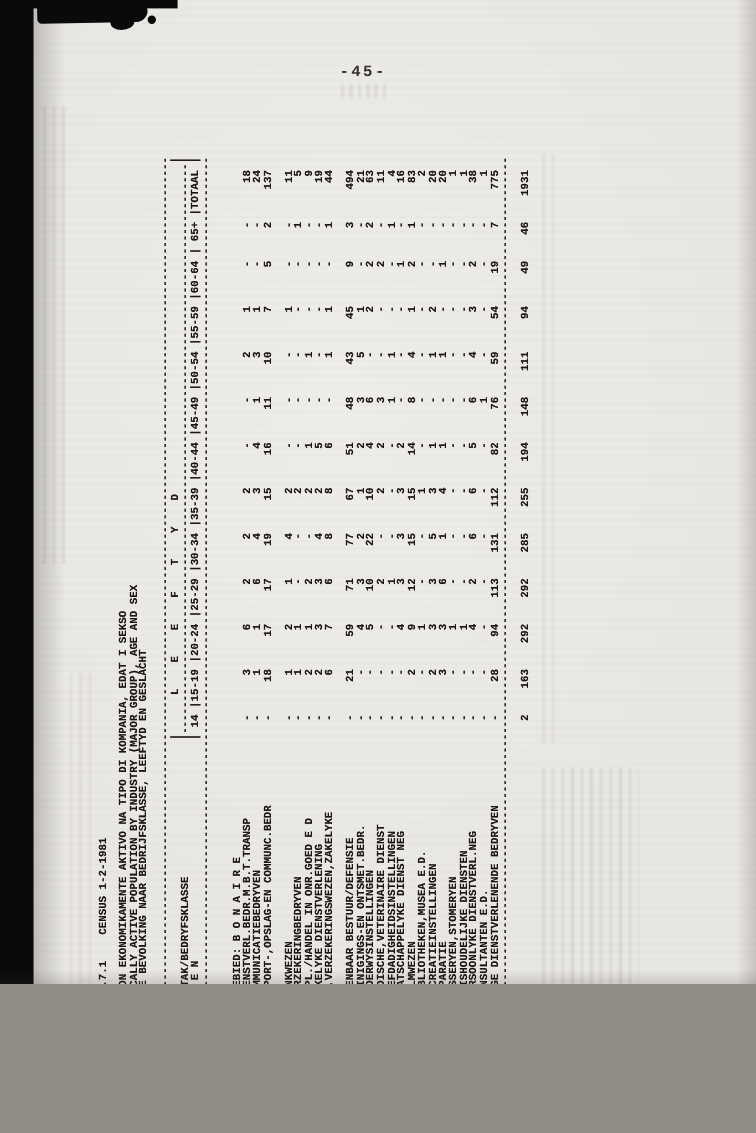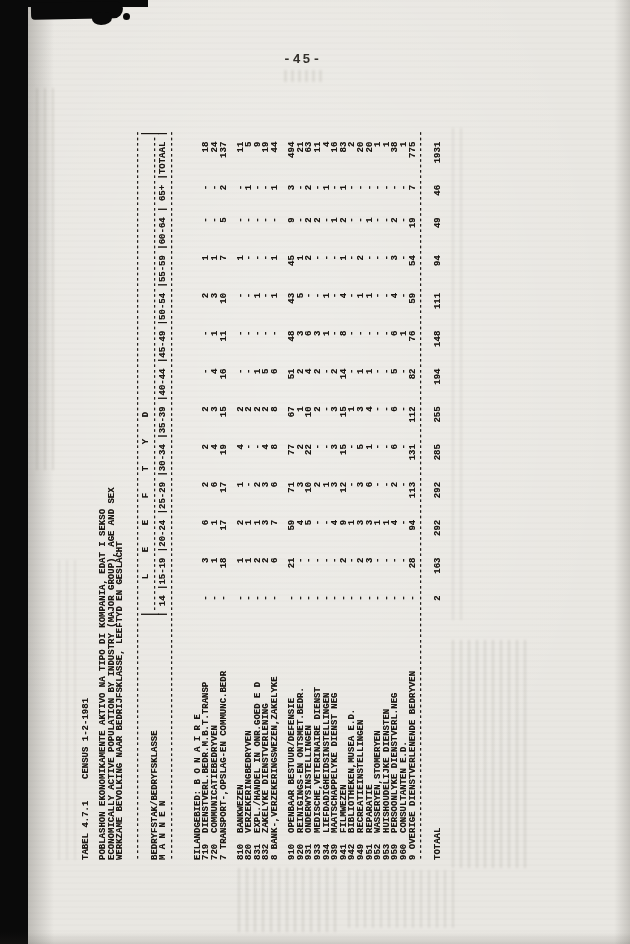--- a/index.html
+++ b/index.html
@@ -1,16 +1,16 @@
 <!DOCTYPE html>
 <html><head>
 <meta charset="utf-8">
 <style>
   html,body{margin:0;padding:0;background:#8f8c86;}
-  .page{position:relative;width:630px;height:944px;overflow:hidden;
+  .page{position:relative;width:630px;height:820px;overflow:hidden;
         background:
           radial-gradient(ellipse at 45% 40%, rgba(255,255,255,.25), transparent 70%),
           #e9e7e2;
         font-family:"Liberation Mono", monospace;}
   
   .scan-left-bar{position:absolute;left:0;top:0;width:28px;height:944px;background:#0a0a0a;}
   .scan-top-strip{position:absolute;left:0;top:0;width:148px;height:7px;background:#0a0a0a;}
   .blob{position:absolute;background:#0a0a0a;}
   .blob1{left:31px;top:2px;width:92px;height:17px;border-radius:2px 8px 10px 4px;transform:rotate(-1deg);}
   .blob2{left:92px;top:12px;width:20px;height:13px;border-radius:50% 40% 60% 50%;}

